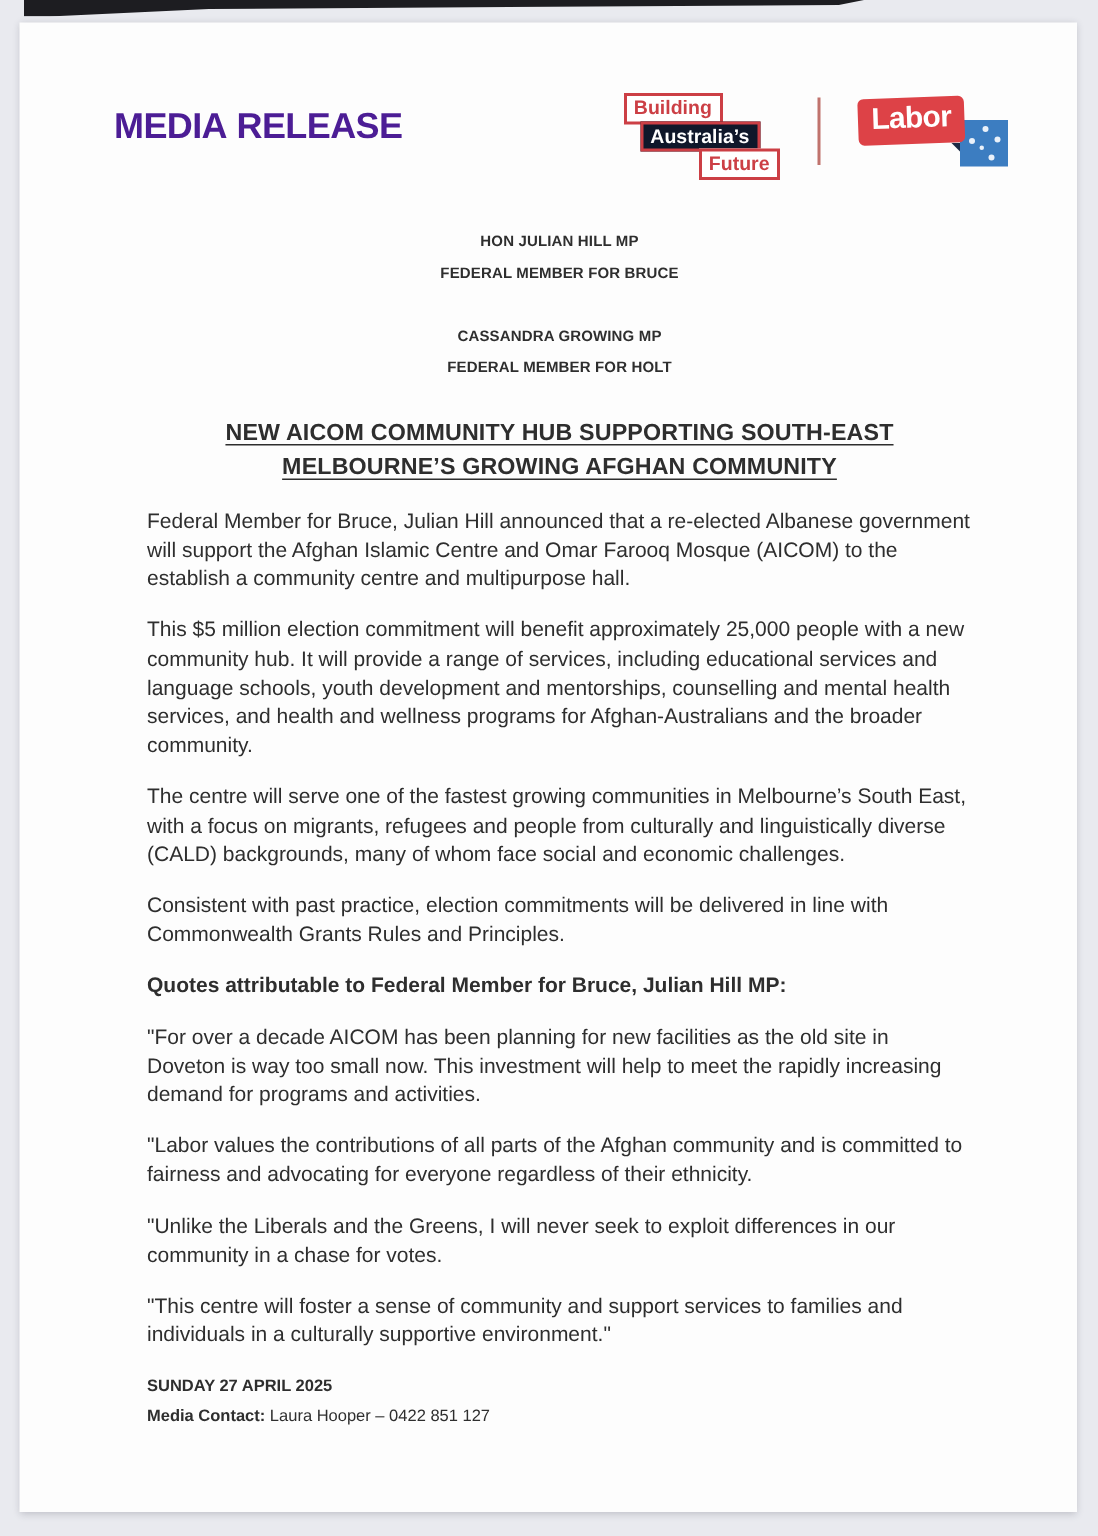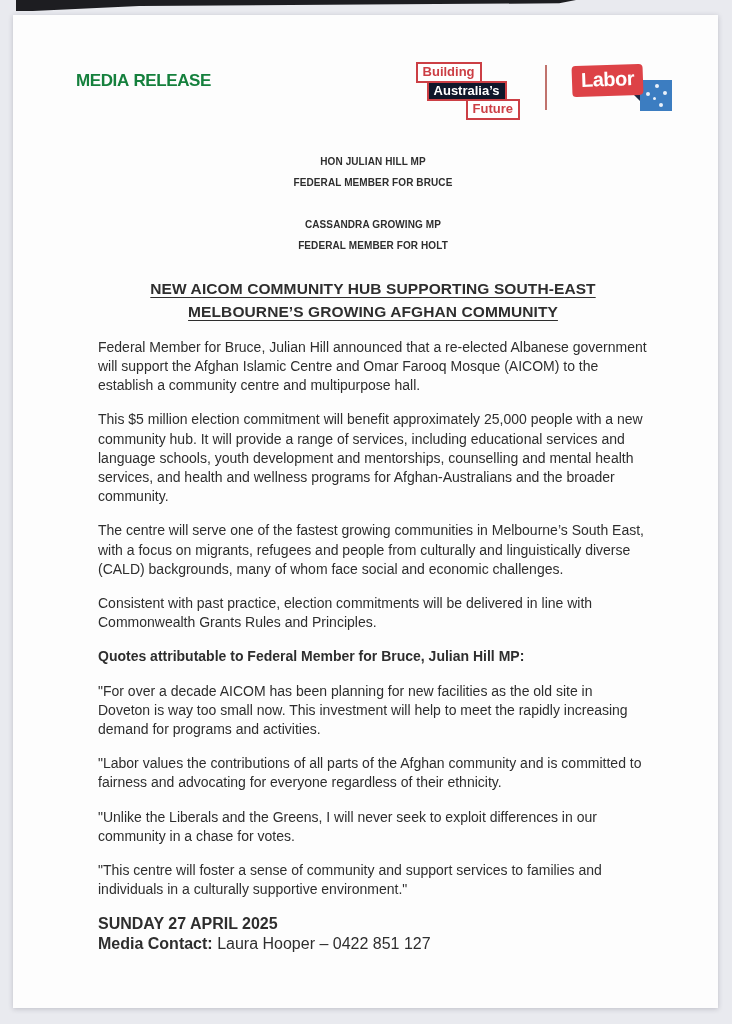--- a/index.html
+++ b/index.html
@@ -23,21 +23,21 @@
     width: 705px; height: 993px;
     background: #fdfdfd;
     box-shadow: 0 1px 5px rgba(40,40,60,.22);
     z-index: 2;
   }
   .doc { padding: 47px 58px 0 63px; }
 
   
   .masthead { display: flex; justify-content: space-between; align-items: flex-start; }
   .media-release {
-    color: #15803d; font-weight: bold; font-size: 17px;
+    color: #4c1d95; font-weight: bold; font-size: 24px;
     letter-spacing: -0.4px; word-spacing: 1px; margin-top: 9px;
   }
   .logo-cluster { display: flex; align-items: flex-start; gap: 25px; margin-right: -12px; }
 
   .baf { display: flex; flex-direction: column; align-items: flex-start; }
   .baf .box {
     display: inline-block; border: 2px solid #cc3f45; color: #cc3f45;
     background: #fff; font-weight: bold; font-size: 13px;
     padding: 0px 5px 1px; line-height: 1.2; white-space: nowrap;
   }
@@ -87,21 +87,21 @@
     letter-spacing: 0.1px;
   }
 
   .doc-body { margin-top: 9px; }
   .doc-body p {
     font-size: 14px; line-height: 19.2px; margin-top: 15px;
     color: #2e2e2e;
   }
   .doc-body p.bold, .bold { font-weight: bold; }
 
-  .footer { margin-top: 15px; font-size: 16px; line-height: 20px; }
+  .footer { margin-top: 15px; font-size: 11px; line-height: 20px; }
   .footer .date-line { font-weight: bold; }
 </style>
 </head>
 <body>
 
 <div class="photo-corner"></div>
 
 <div class="page">
   <div class="doc">
 

